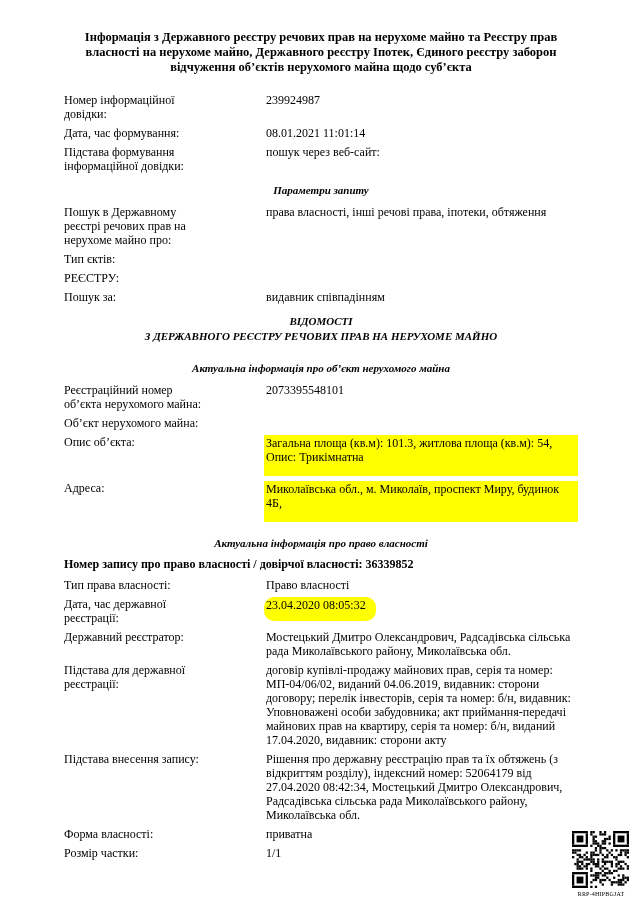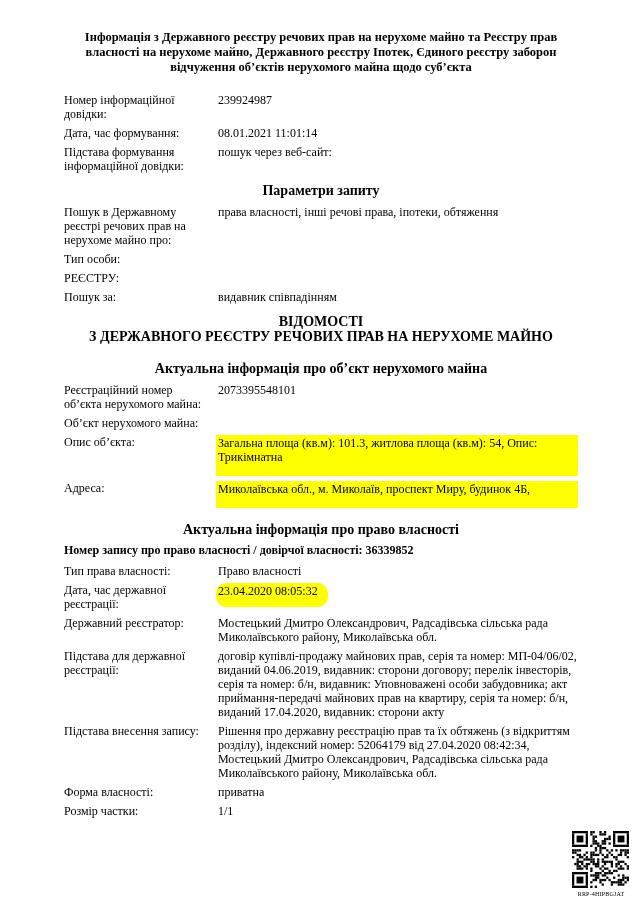--- a/index.html
+++ b/index.html
@@ -10,29 +10,29 @@
     font-size: 12px; line-height: 14px; color: #000000;
     position: relative; overflow: hidden;
   }
   .page { width: 640px; height: 906px; padding: 30px 62px 0 64px; position: relative; }
 
   .doc-title {
     font-weight: bold; text-align: center; font-size: 12.5px; line-height: 15px;
     padding: 0 8px; margin-bottom: 18px;
   }
   .section-heading {
-    font-weight: bold; text-align: center; font-size: 14px; line-height: 15px;
+    font-weight: bold; text-align: center; font-size: 11px; line-height: 15px; font-style: italic;
   }
   .h-params   { margin: 10px 0 7px; }
   .h-vidomosti { margin-top: 10px; }
   .h-object   { margin: 17px 0 7px; }
   .h-ownership { margin: 14px 0 6px; }
   .record-number-line { font-weight: bold; margin-bottom: 6px; line-height: 15px; }
 
-  .row { display: flex; margin-bottom: 5px; }
+  .row { display: flex; margin-bottom: 5px; gap: 48px; }
   .row .label { width: 154px; flex: 0 0 154px; padding-right: 8px; }
   .row .value { flex: 1 1 auto; }
 
   .hl-block {
     background: #ffff00;
     padding: 1px 4px 12px 2px;
     margin-left: -2px;
   }
   .hl-inline {
     background: #ffff00;
@@ -71,21 +71,21 @@
     <div class="value">пошук через веб-сайт:</div>
   </div>
 
   <div class="section-heading h-params">Параметри запиту</div>
 
   <div class="row">
     <div class="label">Пошук в Державному реєстрі речових прав на нерухоме майно про:</div>
     <div class="value">права власності, інші речові права, іпотеки, обтяження</div>
   </div>
   <div class="row">
-    <div class="label">Тип особи:</div>
+    <div class="label">Тип єктів:</div>
     <div class="value"></div>
   </div>
   <div class="row">
     <div class="label">РЕЄСТРУ:</div>
     <div class="value"></div>
   </div>
   <div class="row">
     <div class="label">Пошук за:</div>
     <div class="value">видавник співпадінням</div>
   </div>

